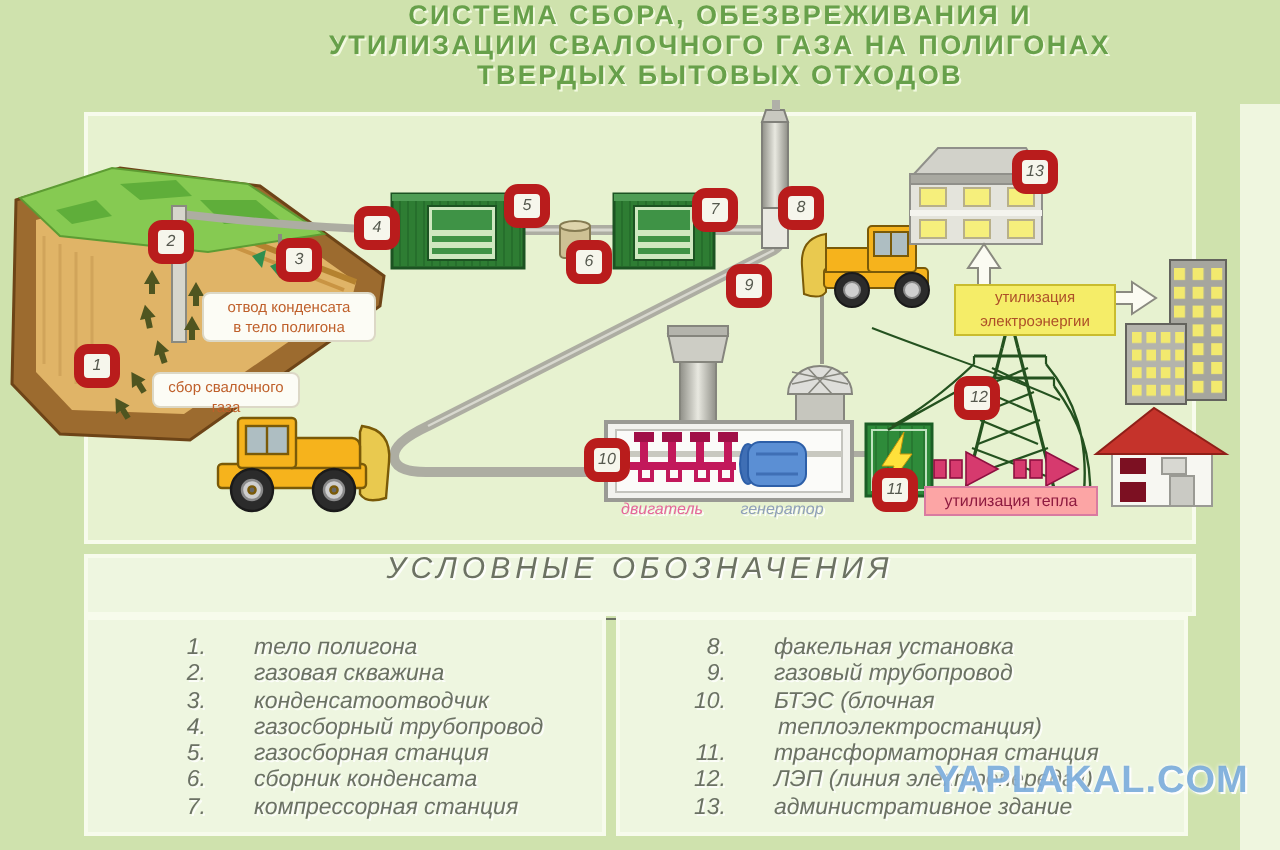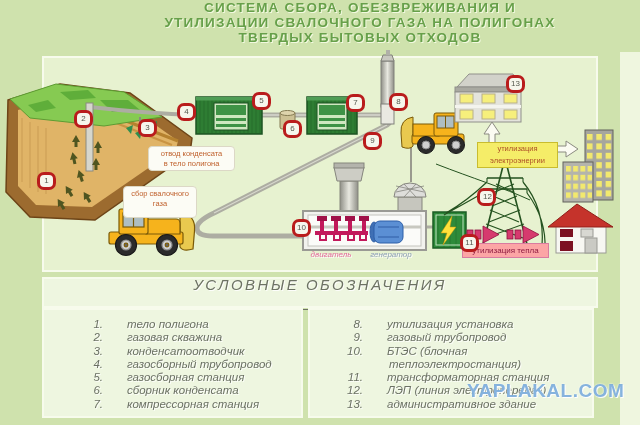--- a/index.html
+++ b/index.html
@@ -34,44 +34,43 @@
   .lrow{display:flex; height:13.3px; font-style:italic; font-size:11.5px;
         color:#6b7164; text-shadow:1px 1px 0 rgba(255,255,255,.8); white-space:nowrap;}
   .lnum{width:17px; text-align:right; flex:none;}
   .ltext{margin-left:24px;}
   .ltext.wrap{margin-left:43px;}
   
   .callout{
     position:absolute; background:#fcfcf5; border:1px solid #dcd8c6; border-radius:4px;
     color:#bf5f2a; font-size:7.5px; line-height:10px; text-align:center; padding:2px 2px;
     box-sizing:border-box;
-    margin-left:47px;
   }
   #callout-condensate{left:101px; top:146px; width:87px; height:25px;}
-  #callout-gas{left:76px; top:186px; width:74px; height:32px;}
+  #callout-gas{left:76px; top:186px; width:74px; height:18px;}
   .machine-label{position:absolute; font-size:8px; font-style:italic; text-align:center;
      text-shadow:1px 1px 0 rgba(255,255,255,.9);}
   #label-engine{left:302px; top:250px; width:58px; color:#e5679a;}
   #label-generator{left:361px; top:250px; width:60px; color:#8fa0b8;}
   #label-electricity{
     position:absolute; left:477px; top:142px; width:81px; height:26px;
     background:#f5ed68; border:1px solid #c9bc2e; color:#ad4f28;
     font-size:7.5px; line-height:11.5px; text-align:center; box-sizing:border-box;
   }
   #label-heat{
     position:absolute; left:462px; top:243px; width:87px; height:15px;
     background:#fca5a5; border:1px solid #d97ba0; color:#8e1b40;
     font-size:8px; line-height:13px; text-align:center; box-sizing:border-box;
   }
   
   .marker{
     position:absolute; min-width:11px; height:12px; padding:0 1px;
-    background:#f6f6ec; border:3px solid #b91c1c; border-radius:7px;
+    background:#f6f6ec; border:5px solid #b91c1c; border-radius:7px;
     color:#55584e; font-size:8px; line-height:12px; text-align:center;
-    box-sizing:content-box; z-index:5;
+    box-sizing:content-box; z-index:5;font-style:italic;
   }
   
   #watermark{
     position:absolute; left:467px; top:380px; width:175px; z-index:20;
     font-size:19px; font-weight:bold; letter-spacing:.5px;
     color:rgba(104,160,214,.8); text-shadow:0 0 2px #ffffff, 1px 1px 0 rgba(255,255,255,.9);
   }
   svg{position:absolute; left:0; top:0;}
 </style>
 </head>
@@ -324,21 +323,21 @@
   <div class="marker" style="left:37px;top:172px;">1</div>
   <div class="marker" style="left:74px;top:110px;">2</div>
   <div class="marker" style="left:138px;top:119px;">3</div>
   <div class="marker" style="left:177px;top:103px;">4</div>
   <div class="marker" style="left:252px;top:92px;">5</div>
   <div class="marker" style="left:283px;top:120px;">6</div>
   <div class="marker" style="left:346px;top:94px;">7</div>
   <div class="marker" style="left:389px;top:93px;">8</div>
   <div class="marker" style="left:363px;top:132px;">9</div>
   <div class="marker" style="left:292px;top:219px;">10</div>
-  <div class="marker" style="left:460px;top:234px;">11</div>
+  <div class="marker" style="left:436px;top:234px;">11</div>
   <div class="marker" style="left:477px;top:188px;text-align:right;">12</div>
   <div class="marker" style="left:506px;top:75px;">13</div>
 
   <div id="legend-header-band" class="panel">
     <span id="legend-title">УСЛОВНЫЕ ОБОЗНАЧЕНИЯ</span>
   </div>
 
   <div id="legend-left-col" class="panel lcol">
     <div class="lrow">
         <span class="lnum">1.</span>
@@ -366,21 +365,21 @@
       </div>
     <div class="lrow">
         <span class="lnum">7.</span>
         <span class="ltext">компрессорная станция</span>
       </div>
   </div>
 
   <div id="legend-right-col" class="panel lcol">
     <div class="lrow">
         <span class="lnum">8.</span>
-        <span class="ltext">утилизация установка</span>
+        <span class="ltext">факельная установка</span>
       </div>
     <div class="lrow">
         <span class="lnum">9.</span>
         <span class="ltext">газовый трубопровод</span>
       </div>
     <div class="lrow">
         <span class="lnum">10.</span>
         <span class="ltext">БТЭС (блочная</span>
       </div>
     <div class="lrow">

